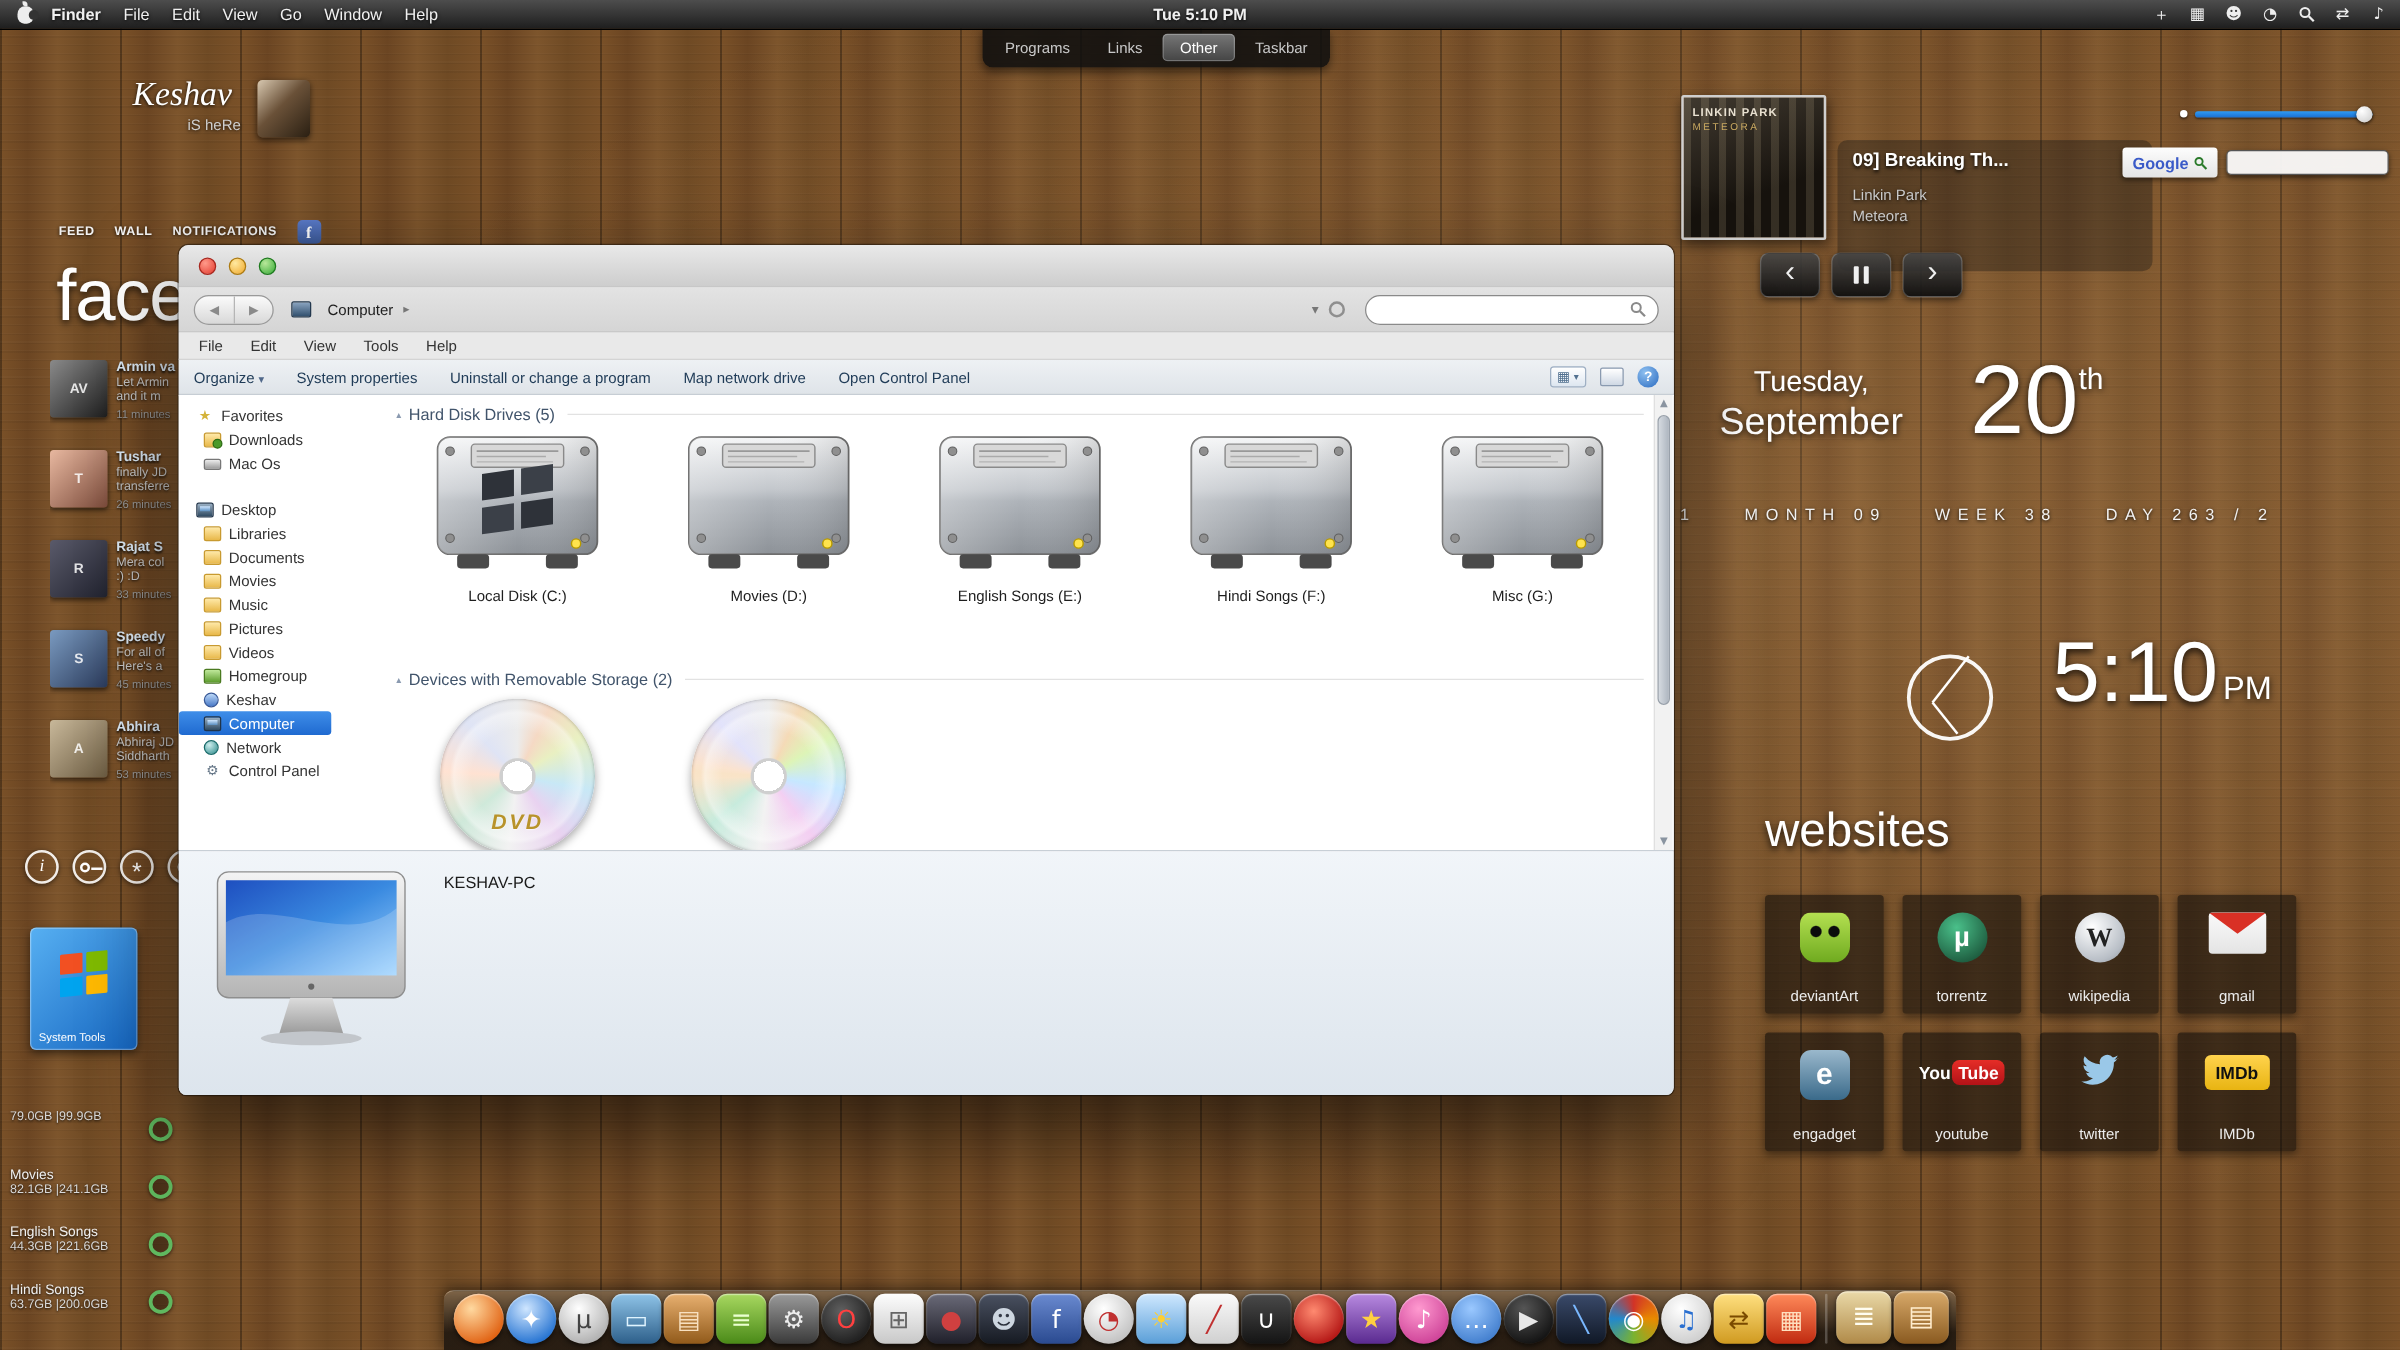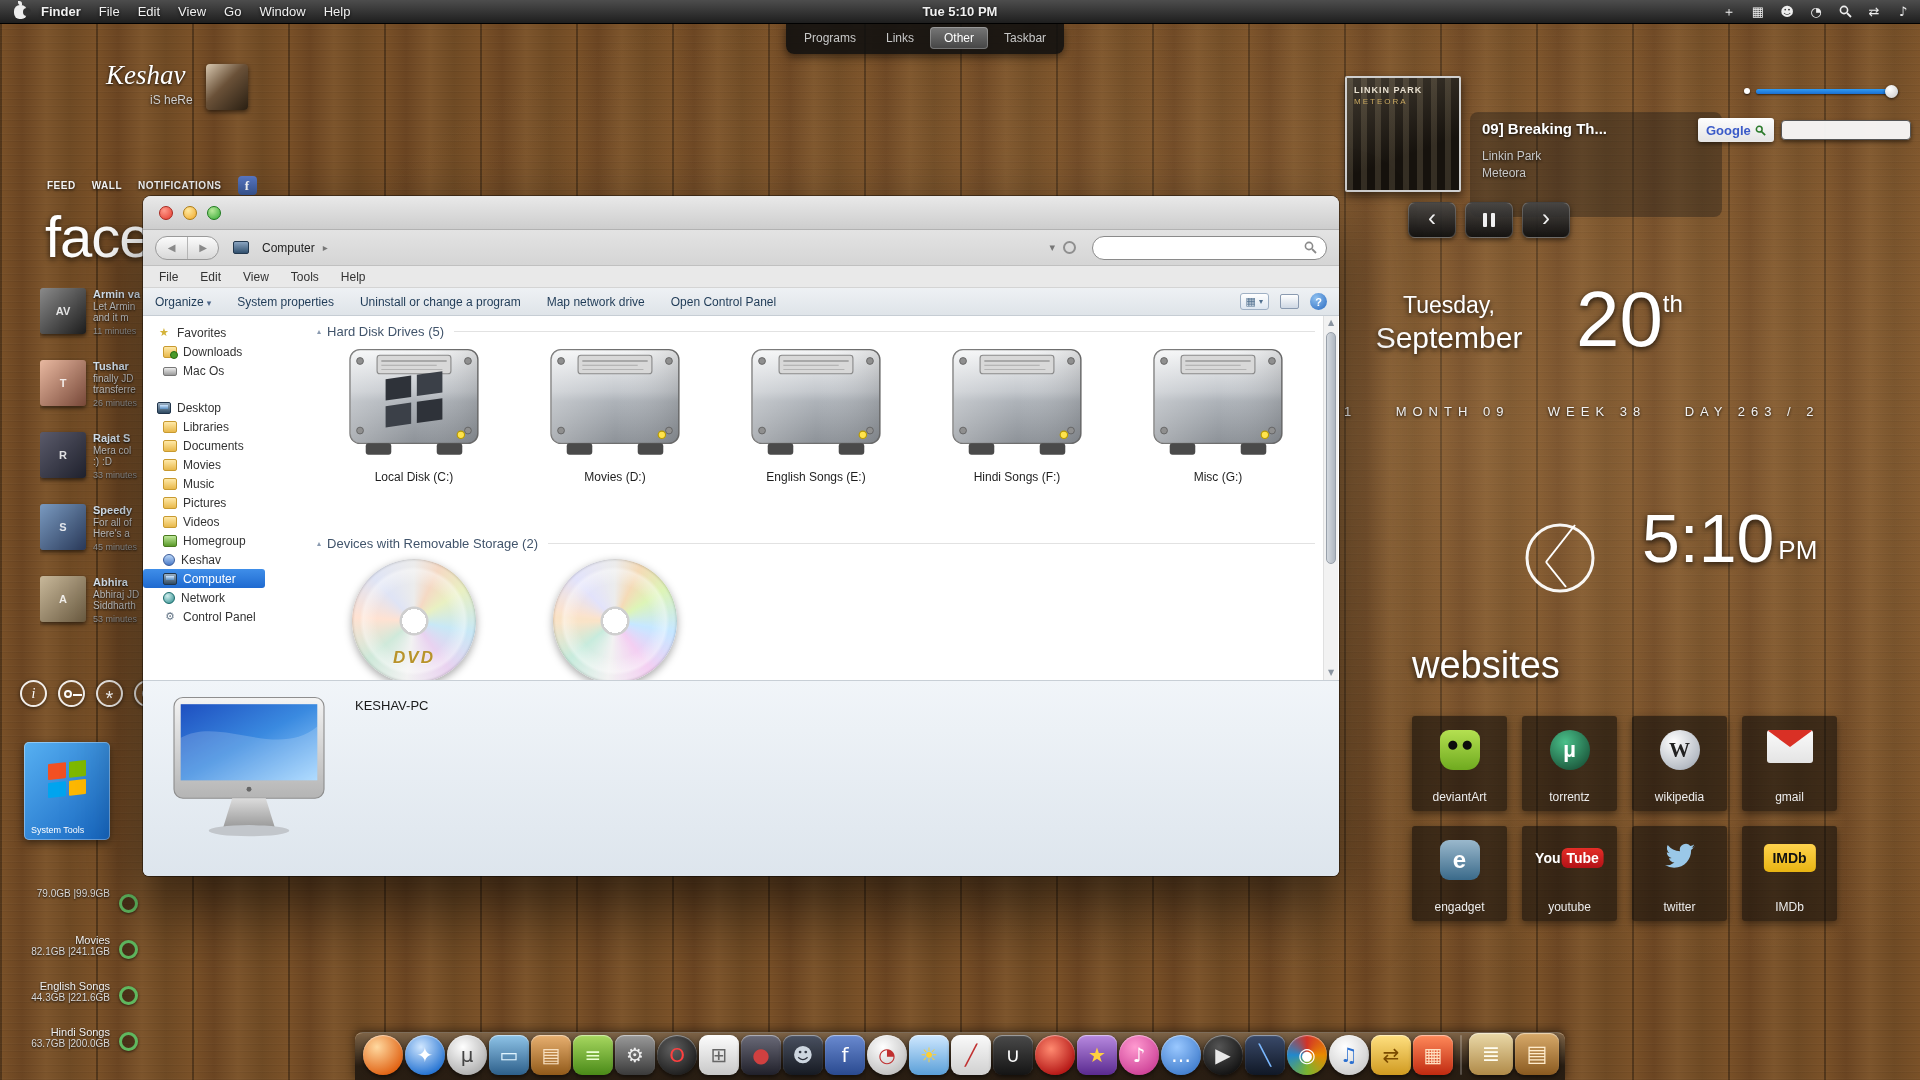--- a/index.html
+++ b/index.html
@@ -68,21 +68,21 @@
 .key-shape::after{content:"";position:absolute;left:7px;top:2px;width:9px;height:2px;background:#fff}
 .sys-ast{font-size:20px;line-height:4px;margin-top:9px}
 .pwr{width:11px;height:11px;border:2px solid #fff;border-radius:50%;position:relative}
 .pwr::after{content:"";position:absolute;left:3px;top:-5px;width:2px;height:6px;background:#fff}
 #systools-tile{position:absolute;left:24px;top:742px;width:86px;height:98px;border-radius:5px;z-index:5;
  background:linear-gradient(135deg,#57b0f2,#1565c0);box-shadow:inset 0 0 0 1px rgba(255,255,255,.35),0 3px 8px rgba(0,0,0,.5);overflow:hidden}
 #win-flag{position:absolute;left:24px;top:20px;width:38px;height:34px;display:grid;grid-template-columns:1fr 1fr;grid-template-rows:1fr 1fr;gap:3px;transform:skewY(-6deg)}
 #win-flag i{border-radius:1px}
 #systools-label{position:absolute;left:7px;bottom:5px;font-size:9px;color:#fff}
 #disk-widget{position:absolute;left:8px;top:888px;width:132px;z-index:5}
-.disk-row{position:relative;height:46px;padding-right:30px;text-align:right;color:#fff}
+.disk-row{position:relative;height:46px;padding-right:30px;color:#fff}
 .disk-name{font-size:11px;color:#f0f0f0;text-shadow:0 1px 2px rgba(0,0,0,.9);white-space:nowrap}
 .disk-sizes{font-size:10px;color:#d8d8d8;text-shadow:0 1px 2px rgba(0,0,0,.9);white-space:nowrap}
 .disk-ring{position:absolute;right:2px;top:6px;width:19px;height:19px;border:3px solid #5fb85f;border-radius:50%;background:rgba(0,0,0,.35);box-shadow:0 1px 3px rgba(0,0,0,.6)}
 
 
 #explorer{position:absolute;left:143px;top:196px;width:1196px;height:680px;z-index:40;font-size:12px;color:#222;
  background:#ebebeb;border-radius:8px 8px 6px 6px;box-shadow:0 30px 70px rgba(0,0,0,.6),0 0 0 1px rgba(0,0,0,.4)}
 .titlebar{height:34px;background:linear-gradient(#e9e9e9,#cdcdcd);border-bottom:1px solid #b2b2b2;border-radius:8px 8px 0 0;display:flex;align-items:center;padding-left:16px;gap:10px}
 .tl{width:14px;height:14px;border-radius:50%}
 .tl.red{background:radial-gradient(circle at 35% 30%,#ff9a8a,#e33a2e);border:1px solid #a8271e}

